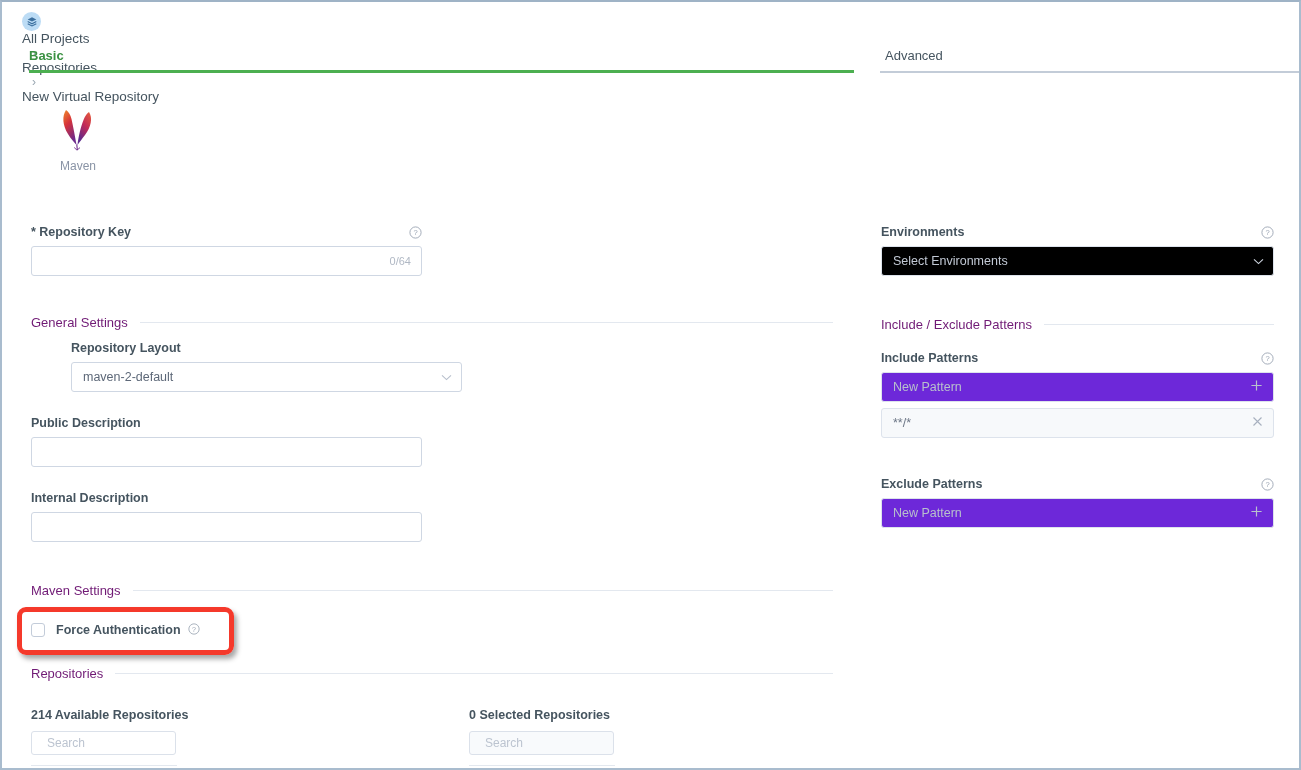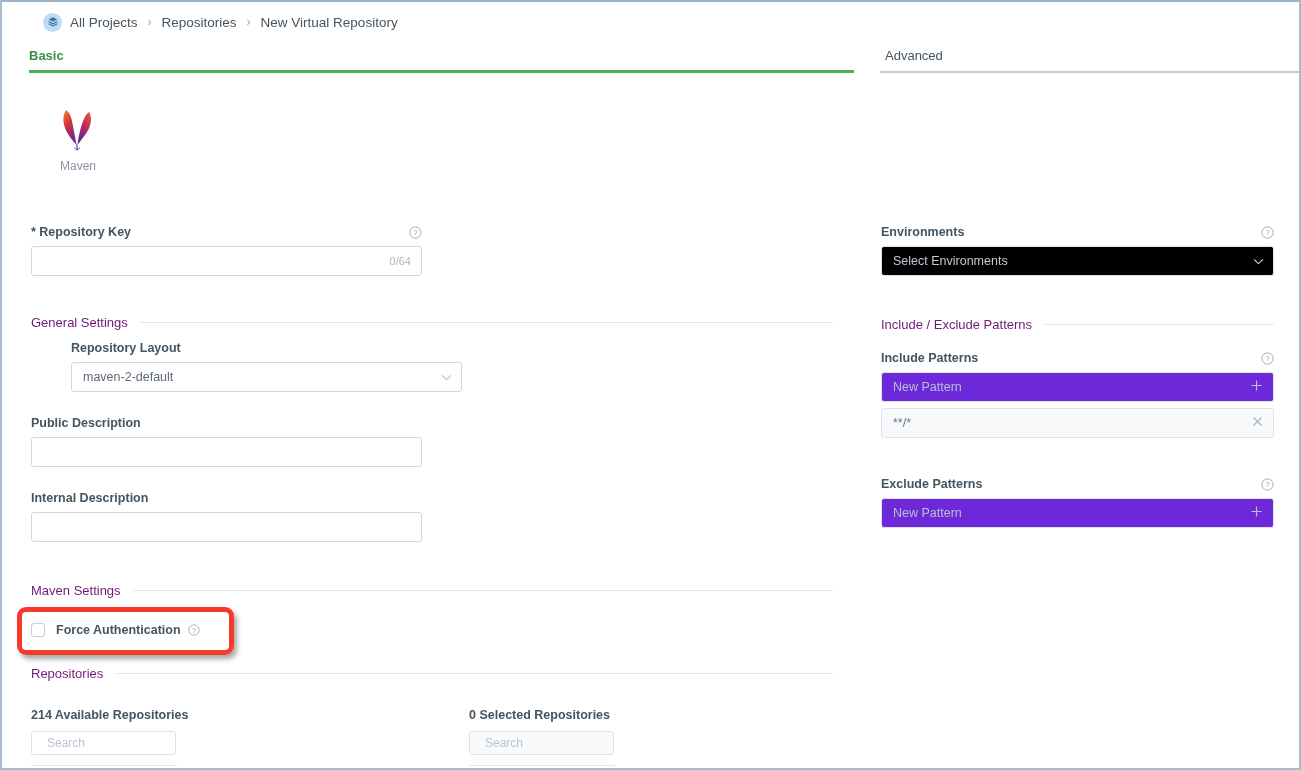--- a/index.html
+++ b/index.html
@@ -21,27 +21,27 @@
     box-sizing: border-box;
     border: 2px solid #a9bcce;
     border-top-color: #9fb3c6;
     background: #ffffff;
     overflow: hidden;
   }
 
   
   .breadcrumb {
     position: absolute;
-    left: 41px;
+    left: 20px;
     top: 10px;
     display: flex;
-    align-items: center;
     height: 20px;
     font-size: 13.5px;
     color: #45545f;
+    flex-direction: column;
   }
   .crumb-badge {
     width: 19px;
     height: 19px;
     border-radius: 50%;
     background: #bcdcf5;
     display: flex;
     align-items: center;
     justify-content: center;
     margin-right: 8px;
@@ -192,21 +192,21 @@
   .section-head .sh-rule {
     flex: 1;
     height: 1px;
     background: #e3e8ef;
   }
 
   
   .check-row {
     position: absolute;
     display: flex;
-    align-items: center;
+    align-items: flex-start;
   }
   .checkbox {
     width: 14px;
     height: 14px;
     box-sizing: border-box;
     border: 1px solid #c3ccd9;
     border-radius: 3px;
     background: #ffffff;
     margin-right: 11px;
     flex: none;

